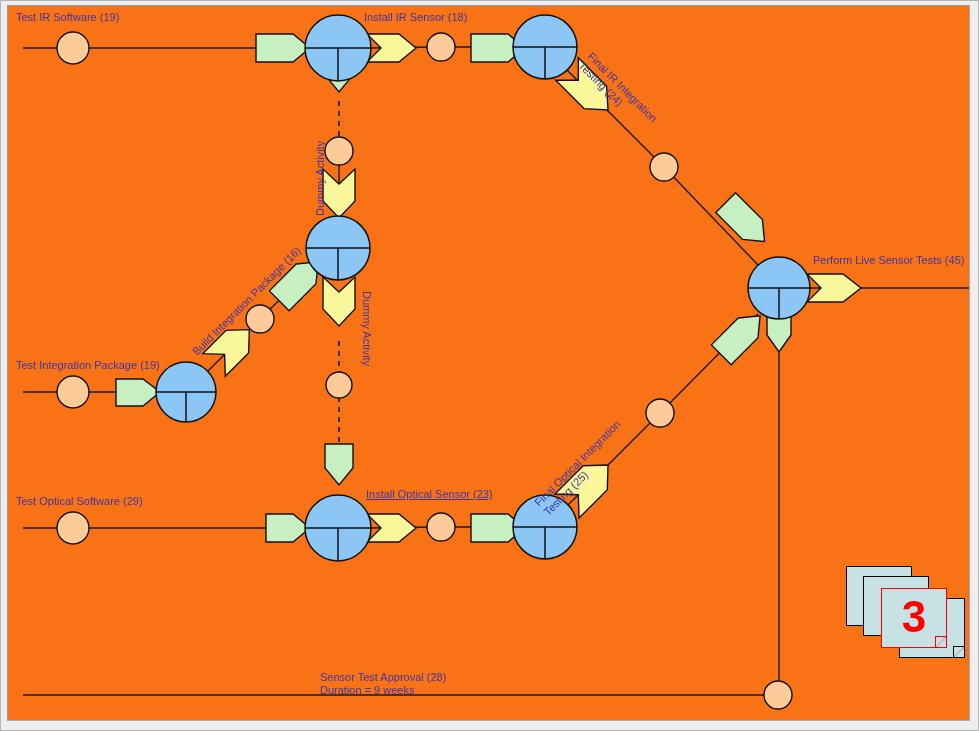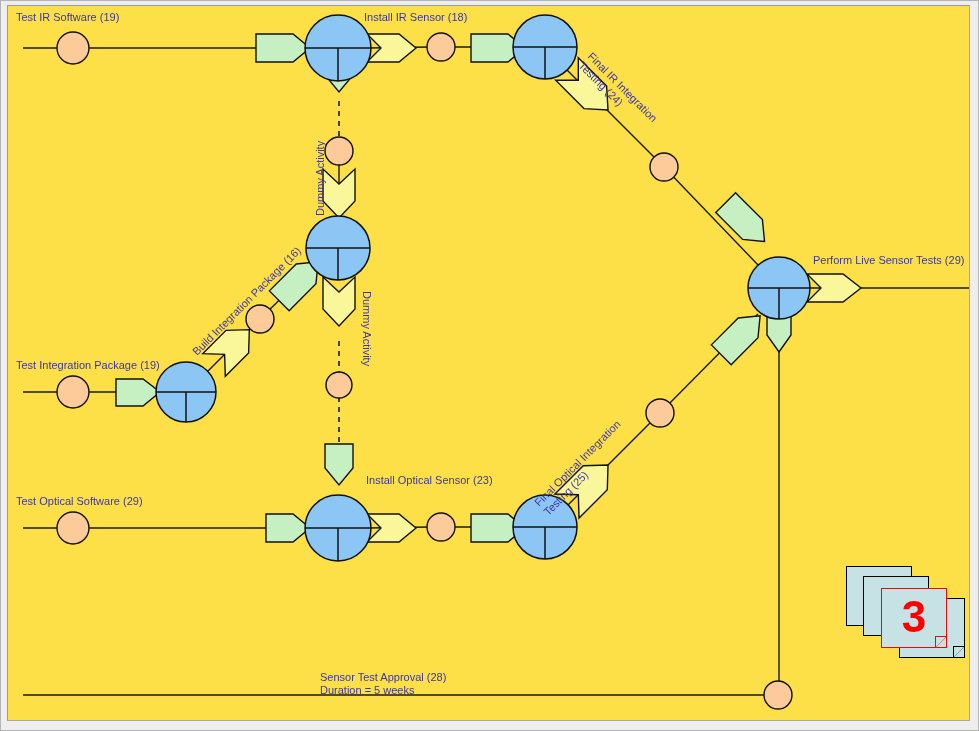--- a/index.html
+++ b/index.html
@@ -22,21 +22,21 @@
     width: 979px; height: 731px;
     box-sizing: border-box;
     border: 1px solid #b4b4b4;
     background: #eeeeee;
   }
   #canvas-wrap {
     position: absolute;
     left: 7px; top: 5px;
     width: 963px; height: 716px;
     box-sizing: border-box;
-    background: #fde047;
+    background: #f97316;
     border: 1px solid #a8a8a8;
     border-top-color: #9a9a9a;
     border-left-color: #9a9a9a;
     overflow: hidden;
     padding-left: 12px;
   }
   #svg-canvas {
     position: absolute;
     left: -7px; top: -5px;
     width: 979px;
@@ -300,40 +300,40 @@
       </g>
     </svg>
 
     <div class="lbl" style="left:8px;  top:5px;">Test IR Software (19)</div>
 
     <div class="lbl" style="left:356px; top:5px;">Install IR Sensor (18)</div>
 
     <div class="lbl rot" style="left:586px; top:44px; transform: rotate(45deg);">Final IR Integration
 Testing (24)</div>
 
-    <div class="lbl" style="left:805px; top:248px;">Perform Live Sensor Tests (29)</div>
+    <div class="lbl" style="left:805px; top:248px;">Perform Live Sensor Tests (45)</div>
 
     <div class="lbl rot" style="left:306px; top:210px; transform: rotate(-90deg);">Dummy Activity</div>
 
     <div class="lbl rot" style="left:365px; top:285px; transform: rotate(90deg);">Dummy Activity</div>
 
     <div class="lbl rot" style="left:182px; top:343px; transform: rotate(-45deg);">Build Integration Package (16)</div>
 
     <div class="lbl" style="left:8px;  top:353px;">Test Integration Package (19)</div>
 
     <div class="lbl" style="left:8px;  top:489px;">Test Optical Software (29)</div>
 
-    <div class="lbl" style="left:358px; top:468px;">Install Optical Sensor (23)</div>
+    <div class="lbl" style="left:358px; top:482px;text-decoration:underline;">Install Optical Sensor (23)</div>
 
     <div class="lbl rot" style="left:524px; top:494px; transform: rotate(-45deg);">Final Optical Integration
 Testing (25)</div>
 
     <div class="lbl" style="left:312px; top:665px;">Sensor Test Approval (28)</div>
 
-    <div class="lbl" style="left:312px; top:678px;">Duration = 5 weeks</div>
+    <div class="lbl" style="left:312px; top:678px;">Duration = 9 weeks</div>
 
     <div id="card-stack">
       <div class="card c1">
         <div class="num">1</div>
       </div>
       <div class="card c2">
         <div class="num">2</div>
       </div>
       <div class="card c4">
         <div class="num"></div>

